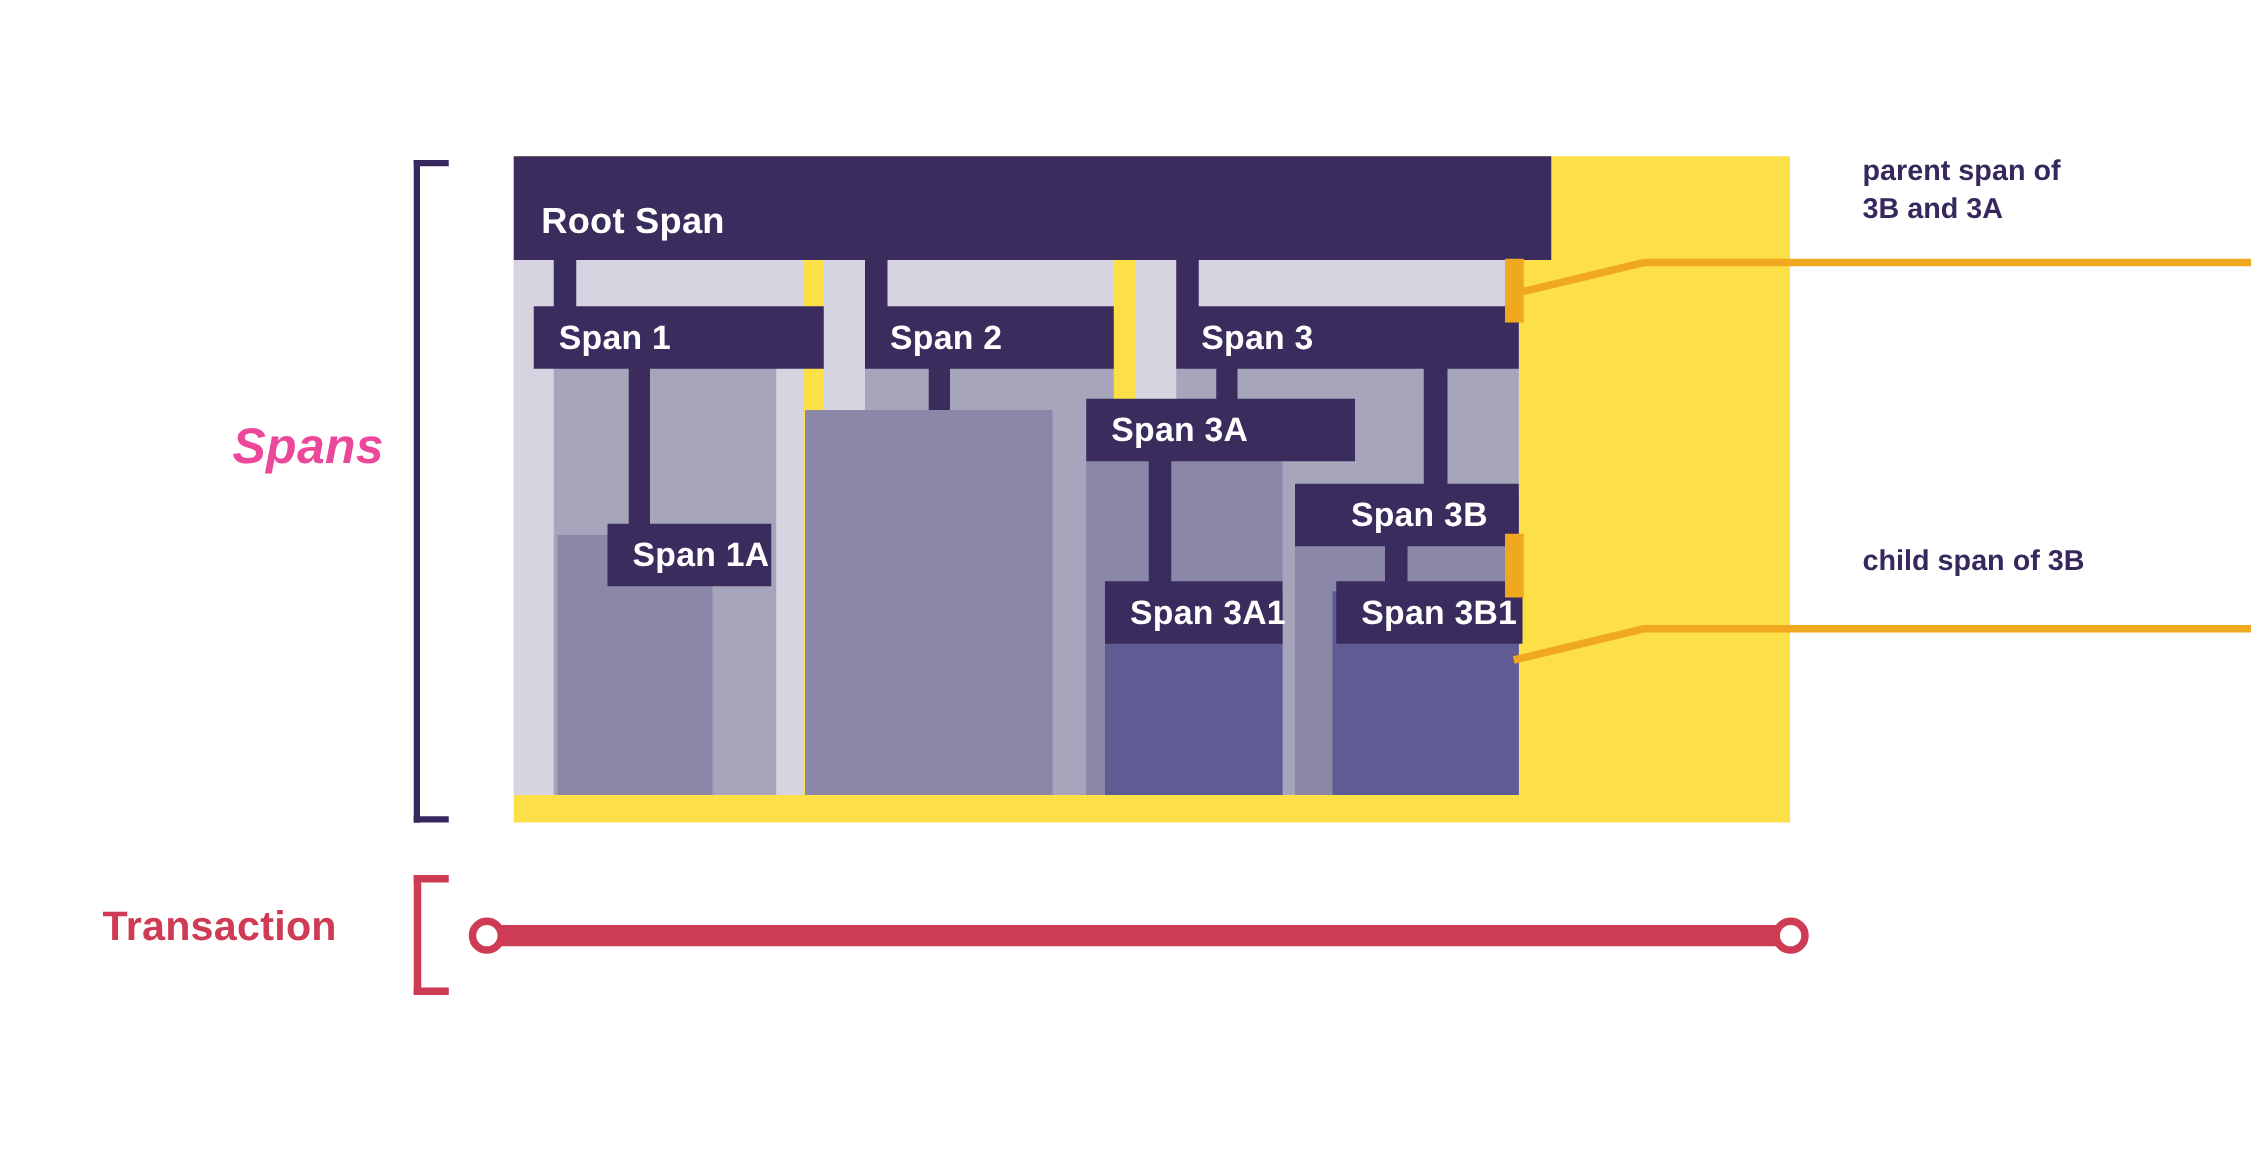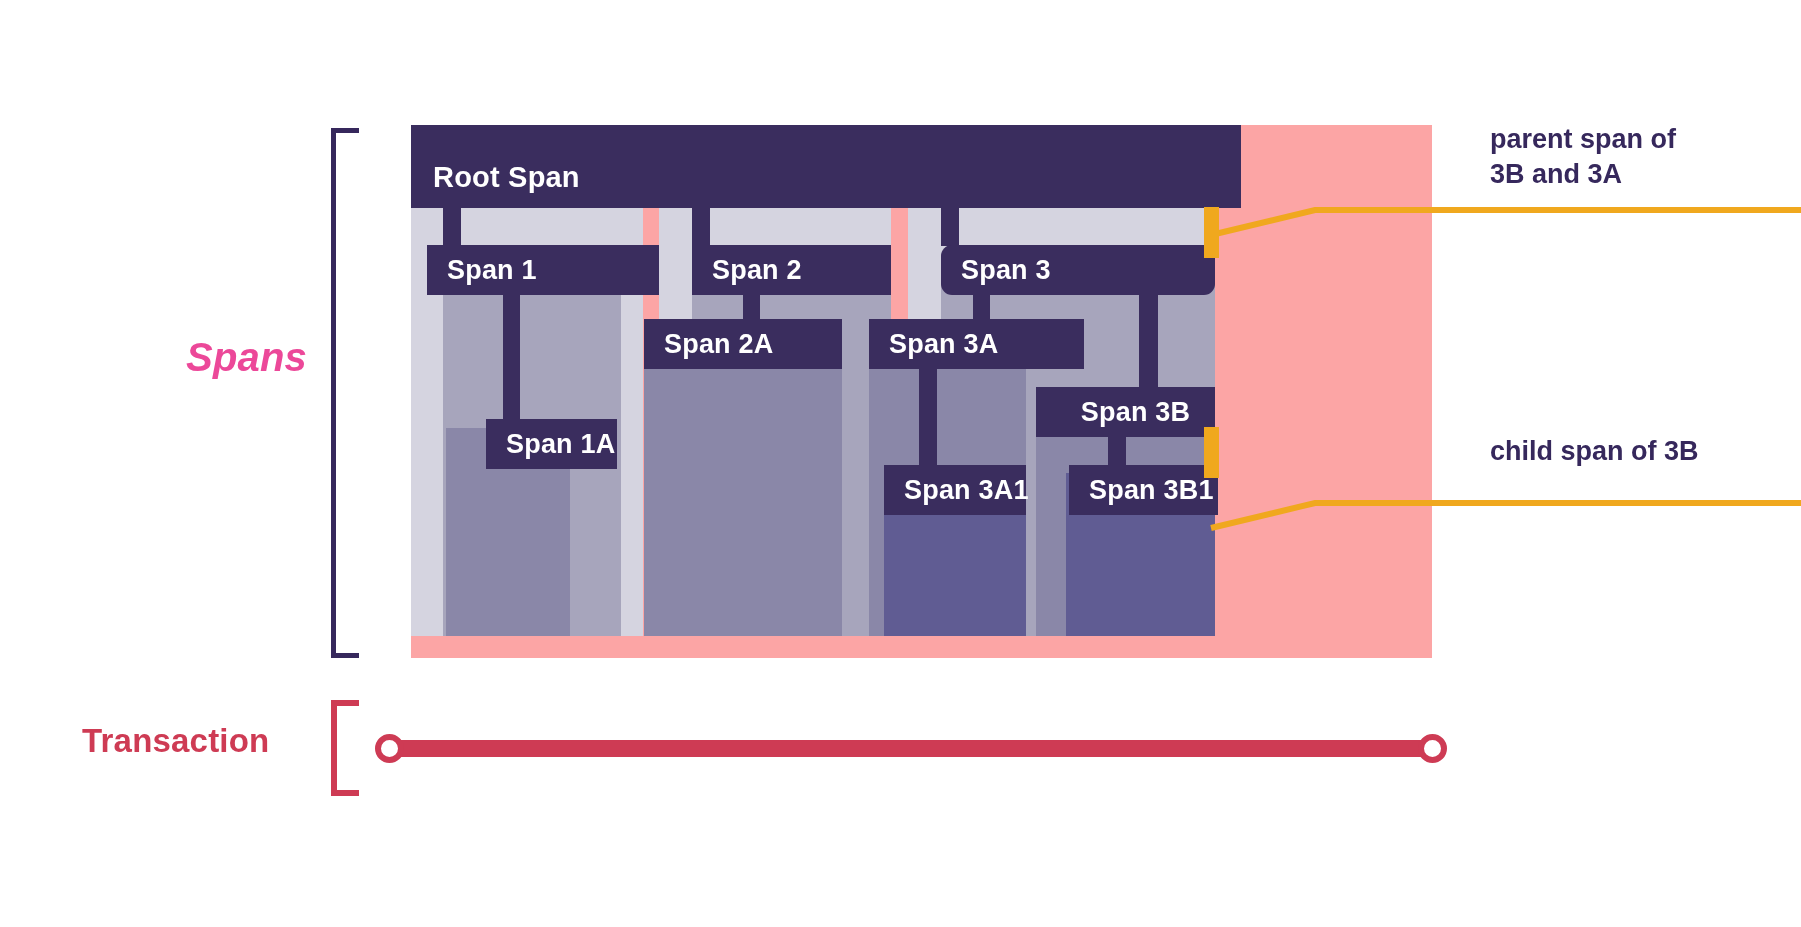--- a/index.html
+++ b/index.html
@@ -53,21 +53,21 @@
     width: 28px; height: 96px;
     border-width: 6px;
     border-color: #CE3B54;
   }
 
   
   #spans-canvas {
     position: absolute;
     left: 411px; top: 125px;
     width: 1021px; height: 533px;
-    background: #fca5a5;
+    background: #fde047;
     padding-left: 18px;
   }
   
   .lvl { position: absolute; }
   .lvl-1 { background: #D5D4E0; }
   .lvl-2 { background: #A7A5BC; }
   .lvl-3 { background: #8A87A8; }
   .lvl-4 { background: #605C93; }
 
   
@@ -91,21 +91,21 @@
   
   .hl {
     position: absolute;
     background: #F0A81E;
     z-index: 6;
   }
 
   
   .callout-text {
     position: absolute;
-    font-size: 27px;
+    font-size: 23px;
     font-weight: 700;
     color: #36285C;
     line-height: 1.3;
     white-space: pre-line;
   }
   #callout-1-text { left: 1490px; top: 122px; }
   #callout-2-text { left: 1490px; top: 434px; }
   .leader { position: absolute; overflow: visible; }
 
   
@@ -173,25 +173,22 @@
     <div class="bar" style="left:16px; top:120px; width:232px; height:50px;">
       <span>Span 1</span>
     </div>
     <div class="bar" style="left:75px; top:294px; width:131px; height:50px;">
       <span>Span 1A</span>
     </div>
 
     <div class="bar" style="left:281px; top:120px; width:199px; height:50px;">
       <span>Span 2</span>
     </div>
-    <div class="bar" style="left:233px; top:194px; width:198px; height:50px;">
-      <span>Span 2A</span>
-    </div>
-
-    <div class="bar" style="left:530px; top:120px; width:274px; height:50px;border-radius:11px;">
+
+    <div class="bar" style="left:530px; top:120px; width:274px; height:50px;">
       <span>Span 3</span>
     </div>
     <div class="bar" style="left:458px; top:194px; width:215px; height:50px;">
       <span>Span 3A</span>
     </div>
     <div class="bar" style="left:473px; top:340px; width:142px; height:50px;">
       <span>Span 3A1</span>
     </div>
     <div class="bar" style="left:625px; top:262px; width:179px; height:50px;justify-content:center;">
       <span>Span 3B</span>

